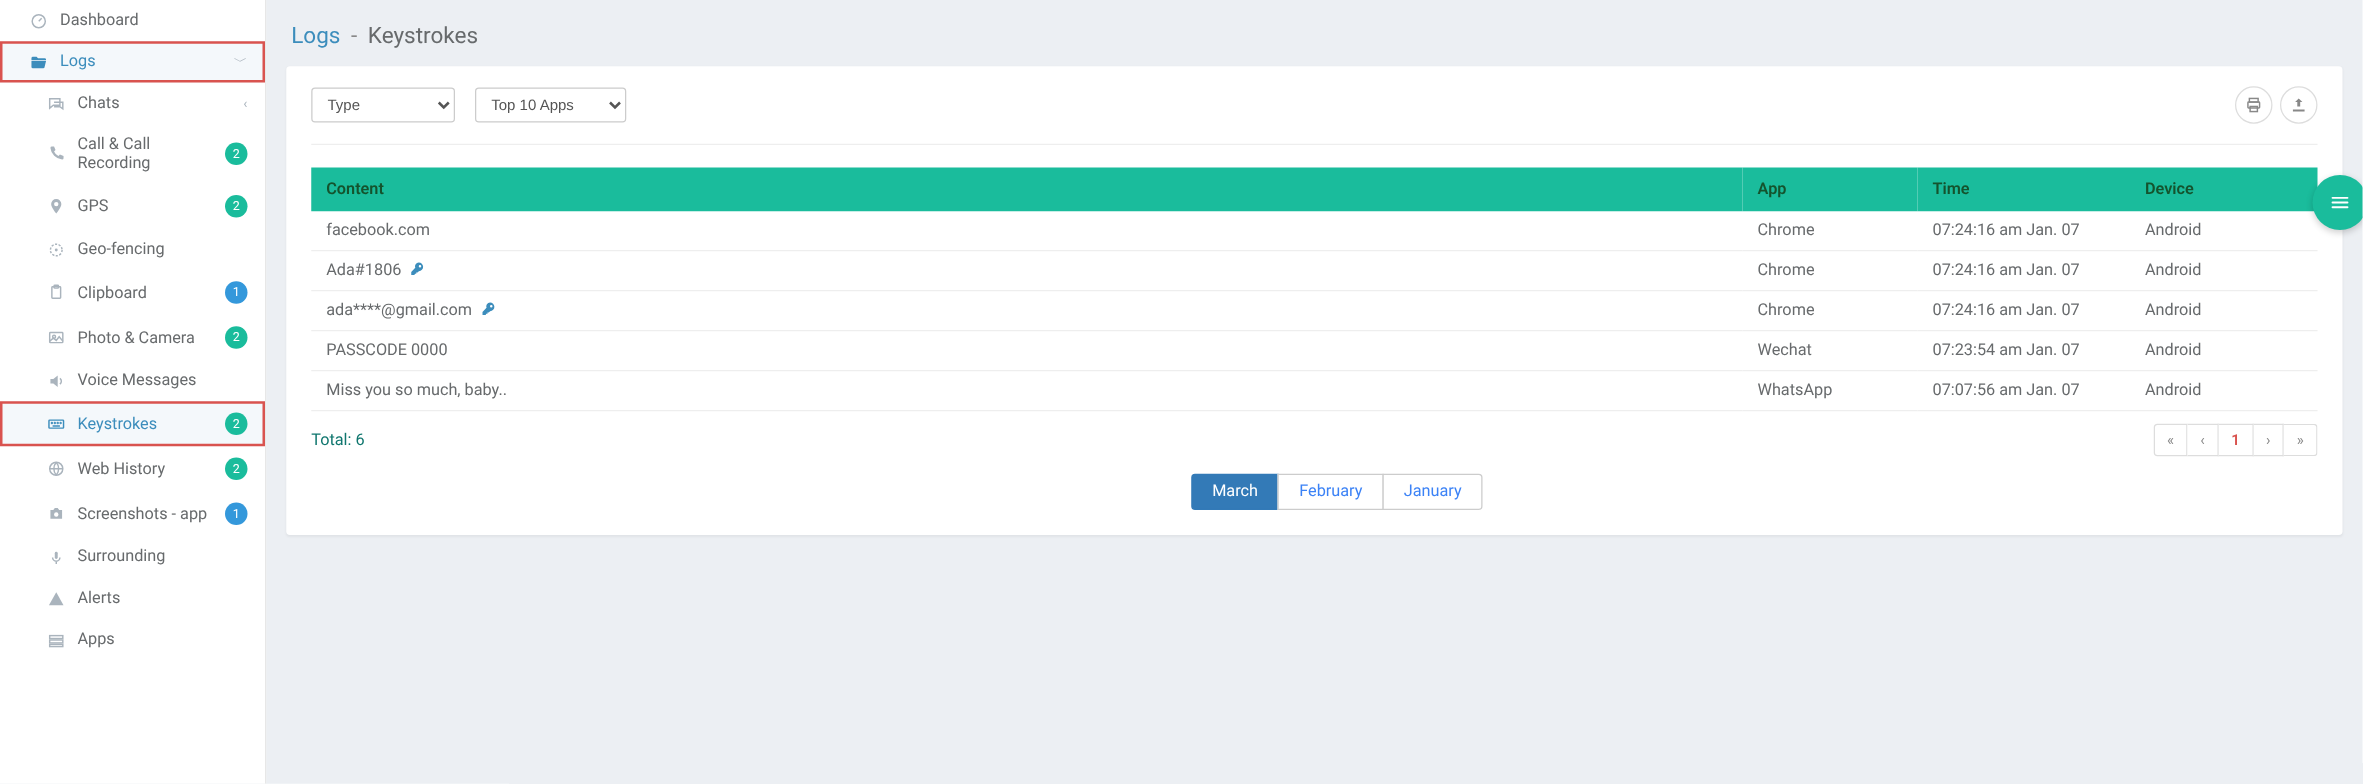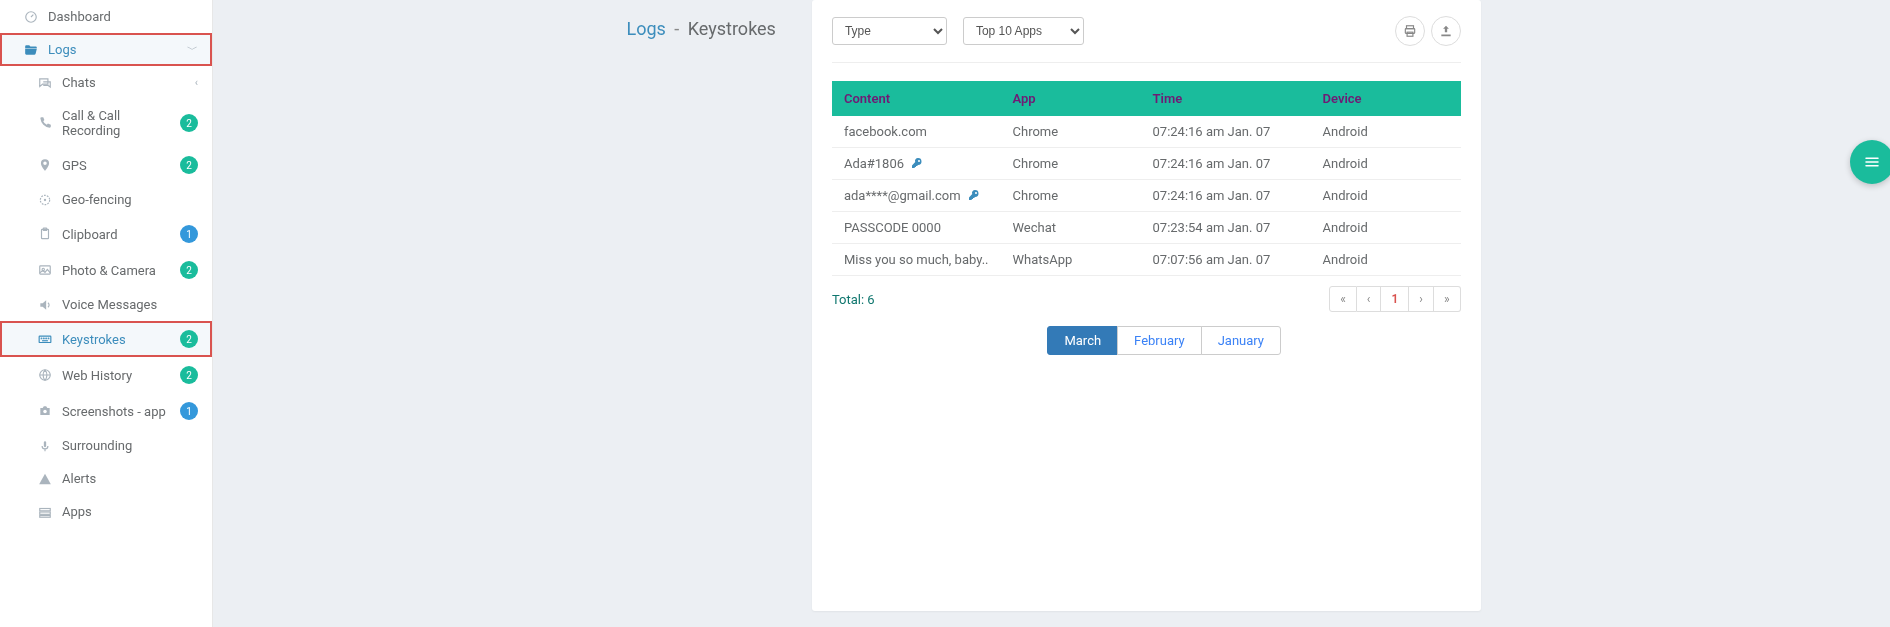--- a/index.html
+++ b/index.html
@@ -73,23 +73,22 @@
       color: #fff;
       padding: 0 4px;
     }
     .badge.blue { background: #3498db; }
     .badge.teal { background: #1abc9c; }
 
     
     .main {
       flex: 1;
       display: flex;
-      flex-direction: row;
+      flex-direction: column;
       position: relative;
-      justify-content: center;
     }
     .page-header {
       padding: 18px 20px 14px;
       font-size: 18px;
       color: #676a6c;
     }
     .page-header .crumb-parent {
       color: #3c8dbc;
     }
     .page-header .sep {
@@ -144,21 +143,21 @@
       color: #888;
     }
     
     
     table {
       width: 100%;
       border-collapse: collapse;
     }
     thead th {
       background: #1abc9c;
-      color: #701a75;
+      color: #14532d;
       text-align: left;
       font-weight: 600;
       padding: 10px 12px;
       font-size: 13px;
     }
     tbody td {
       padding: 8px 12px;
       border-bottom: 1px solid #eee;
       color: #676a6c;
       font-size: 13px;

